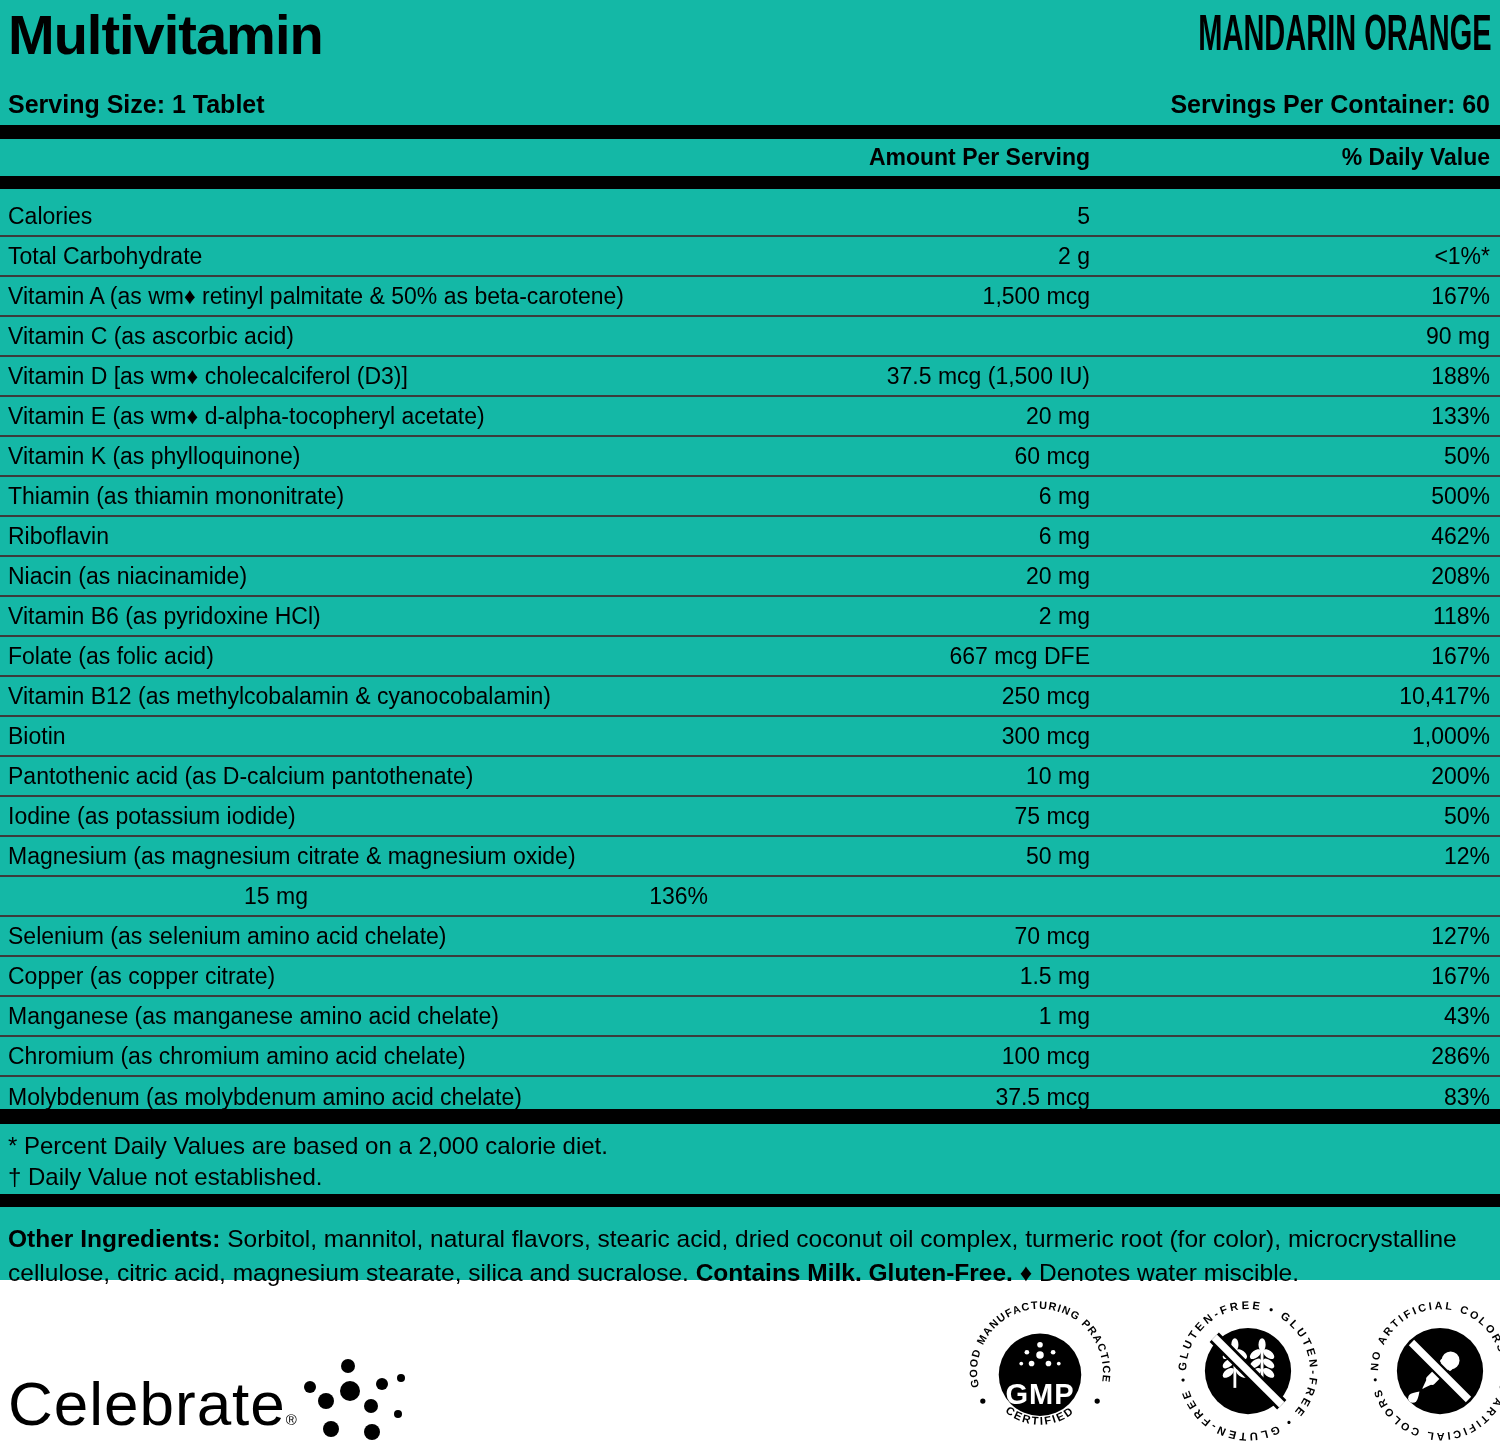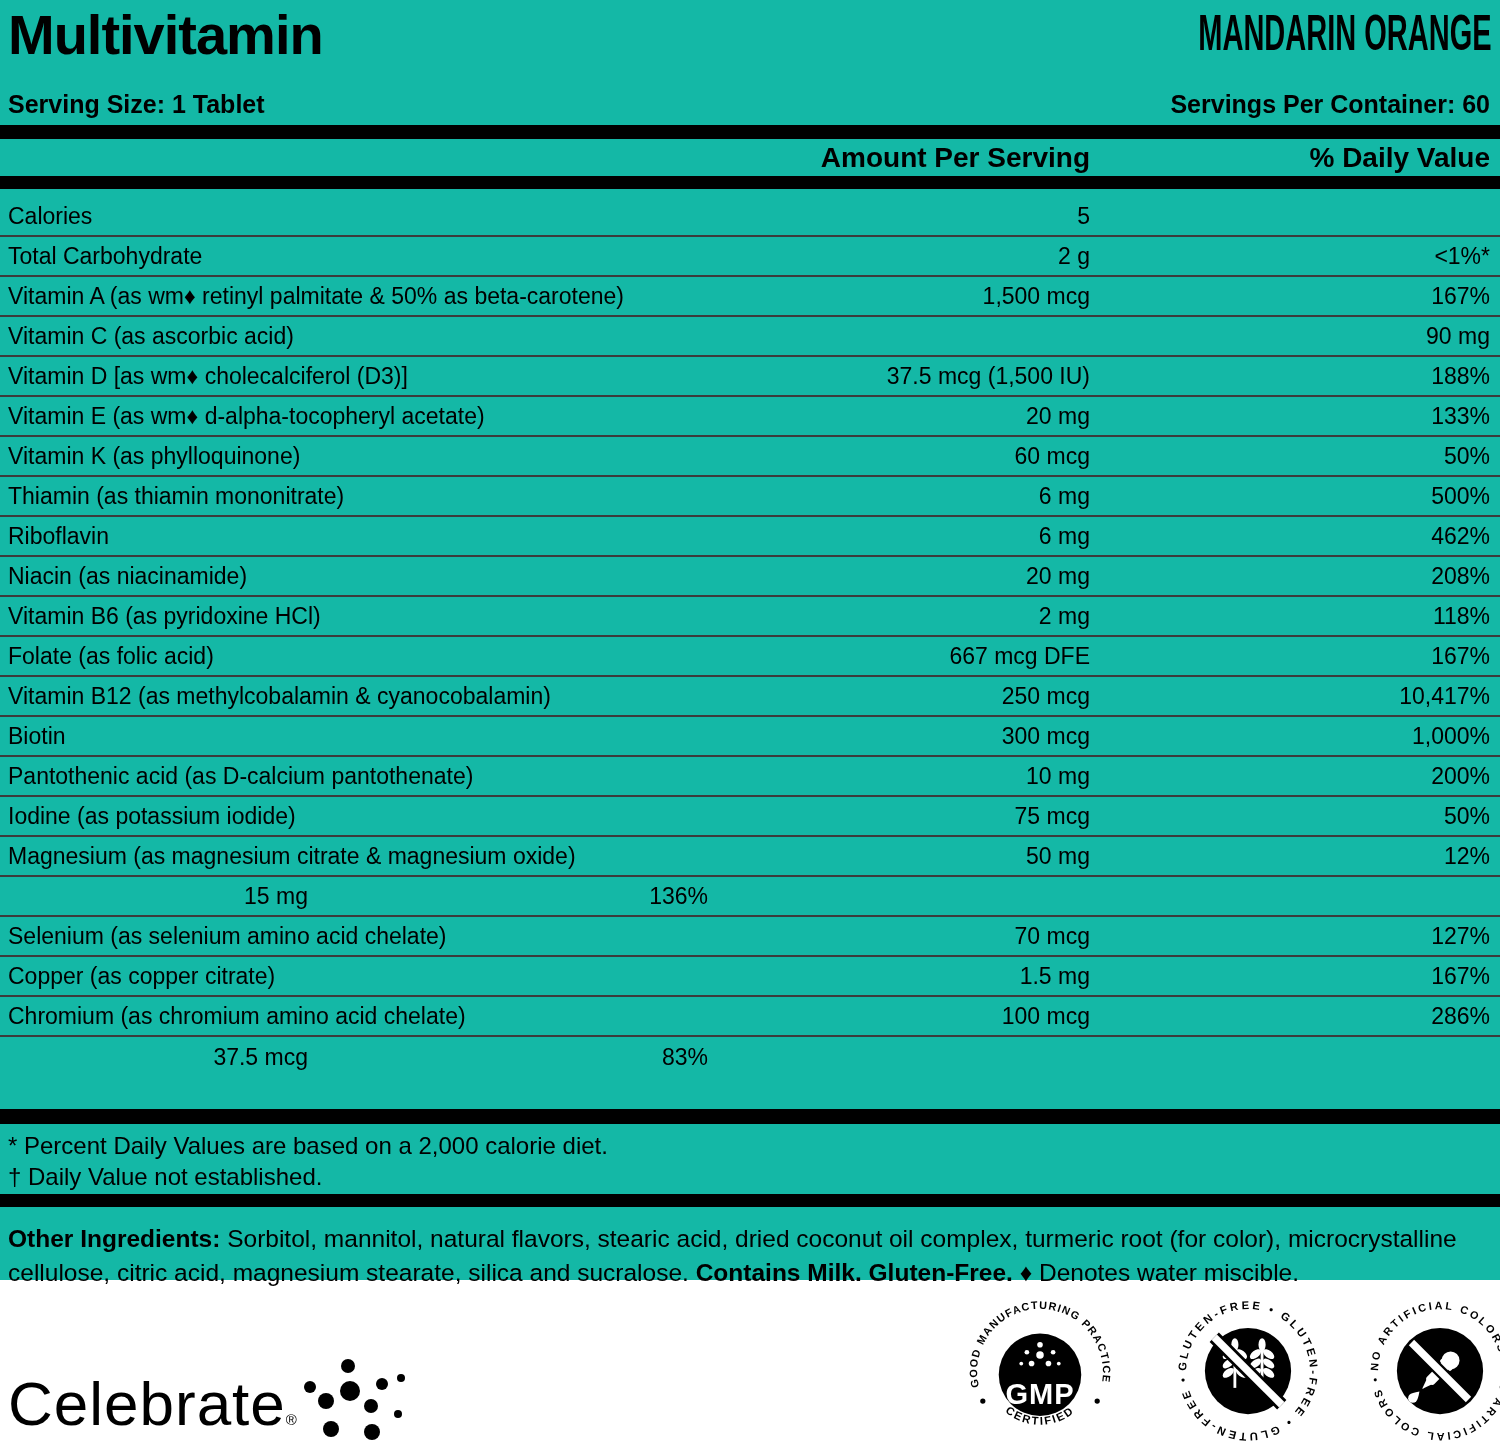--- a/index.html
+++ b/index.html
@@ -15,21 +15,21 @@
   .serving-line { left:8px; right:10px; top:90px; display:flex; justify-content:space-between;
     font-size:25px; font-weight:bold; }
 
   .bar { left:0; width:1500px; background:#000; }
   .bar1 { top:125px; height:14px; }
   .bar2 { top:176px; height:13px; }
   .bar3 { top:1109px; height:15px; }
   .bar4 { top:1194px; height:13px; }
 
   .thead { left:0; top:139px; width:1500px; height:37px; display:flex; align-items:center;
-    padding:0 10px 0 8px; font-size:28px; font-weight:bold; }
+    padding:0 10px 0 8px; font-size:23px; font-weight:bold; }
   .thead .spacer { flex:1; }
   .thead .amt-h { width:300px; text-align:right; }
   .thead .dv-h { width:400px; text-align:right; }
 
   .rows { left:0; top:189px; width:1500px;margin-top:8px; }
   .row { display:flex; align-items:center; height:40px; border-bottom:2px solid #3c3c3c;
     padding:0 10px 0 8px; font-size:23px; }
   .row:last-child { border-bottom:none; }
   .row .name { flex:1; white-space:nowrap; }
   .row .amt { width:300px; text-align:right; white-space:nowrap; }
@@ -166,25 +166,31 @@
         <span class="name">Selenium (as selenium amino acid chelate)</span>
         <span class="amt">70 mcg</span>
         <span class="dv">127%</span>
       </div>
     <div class="row">
         <span class="name">Copper (as copper citrate)</span>
         <span class="amt">1.5 mg</span>
         <span class="dv">167%</span>
       </div>
     <div class="row">
+        <span class="name">Manganese (as manganese amino acid chelate)</span>
+        <span class="amt">1 mg</span>
+        <span class="dv">43%</span>
+      </div>
+    <div class="row">
         <span class="name">Chromium (as chromium amino acid chelate)</span>
         <span class="amt">100 mcg</span>
         <span class="dv">286%</span>
       </div>
     <div class="row">
+        <span class="name">Molybdenum (as molybdenum amino acid chelate)</span>
         <span class="amt">37.5 mcg</span>
         <span class="dv">83%</span>
       </div>
   </div>
 
   <div class="abs bar bar3"></div>
 
   <div class="abs footnotes">
     <div>* Percent Daily Values are based on a 2,000 calorie diet.</div>
     <div>† Daily Value not established.</div>

